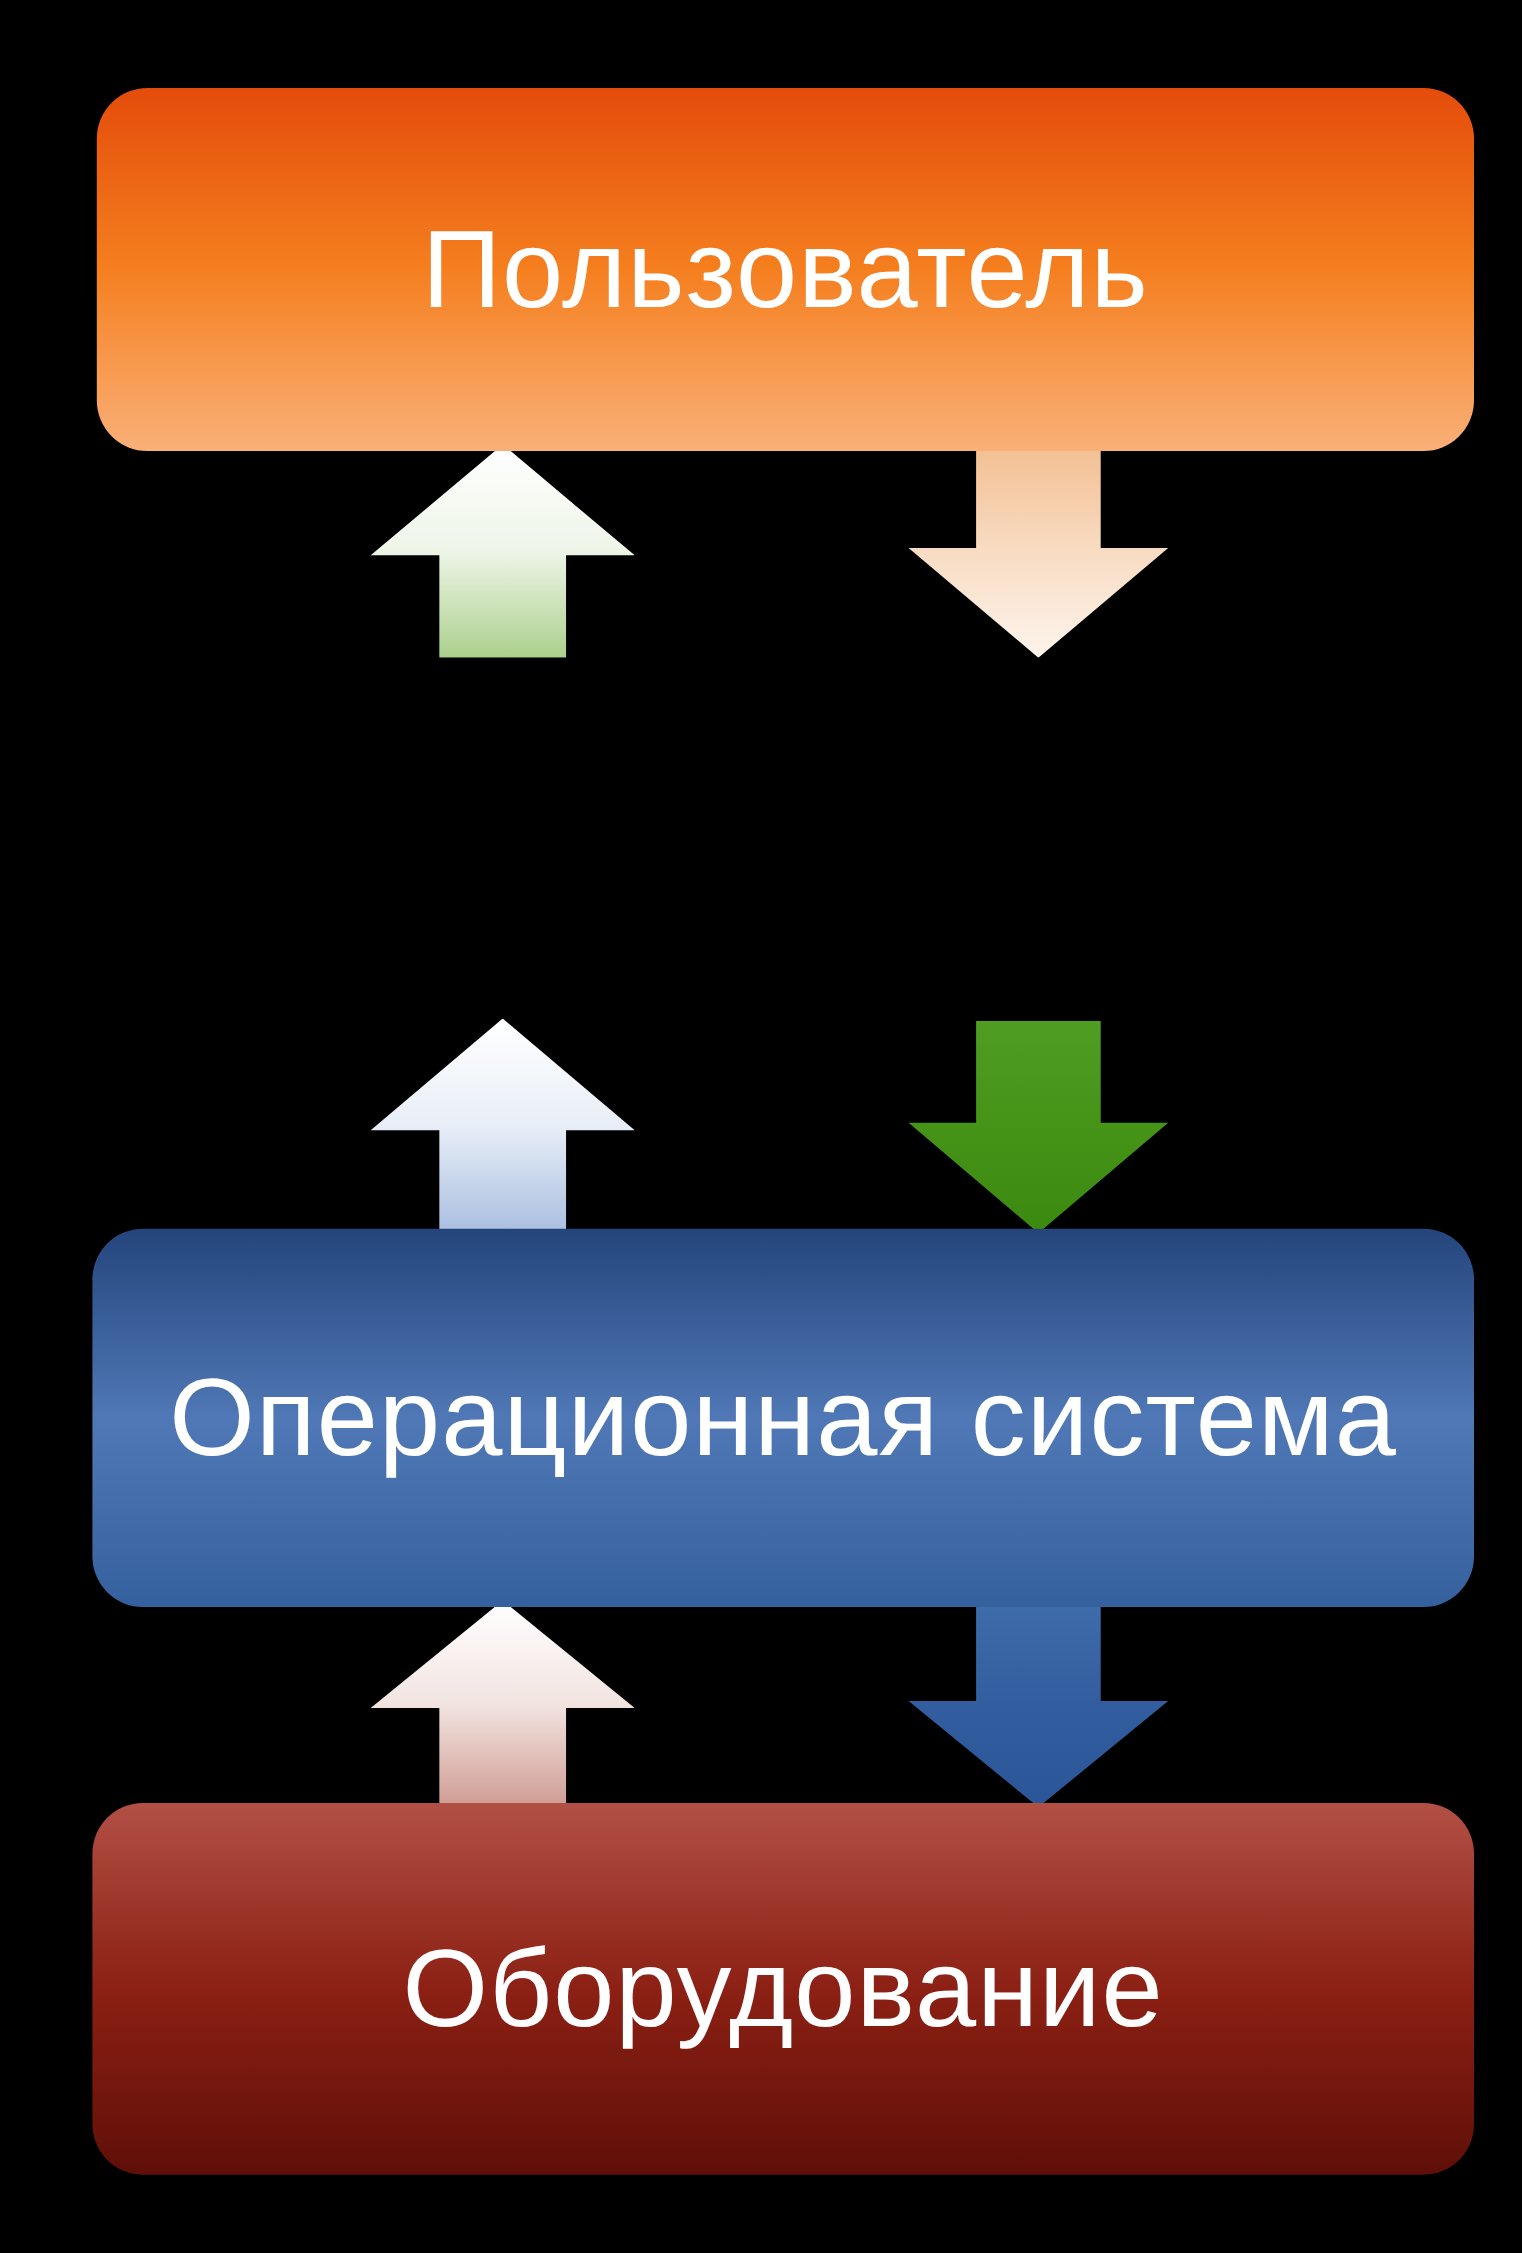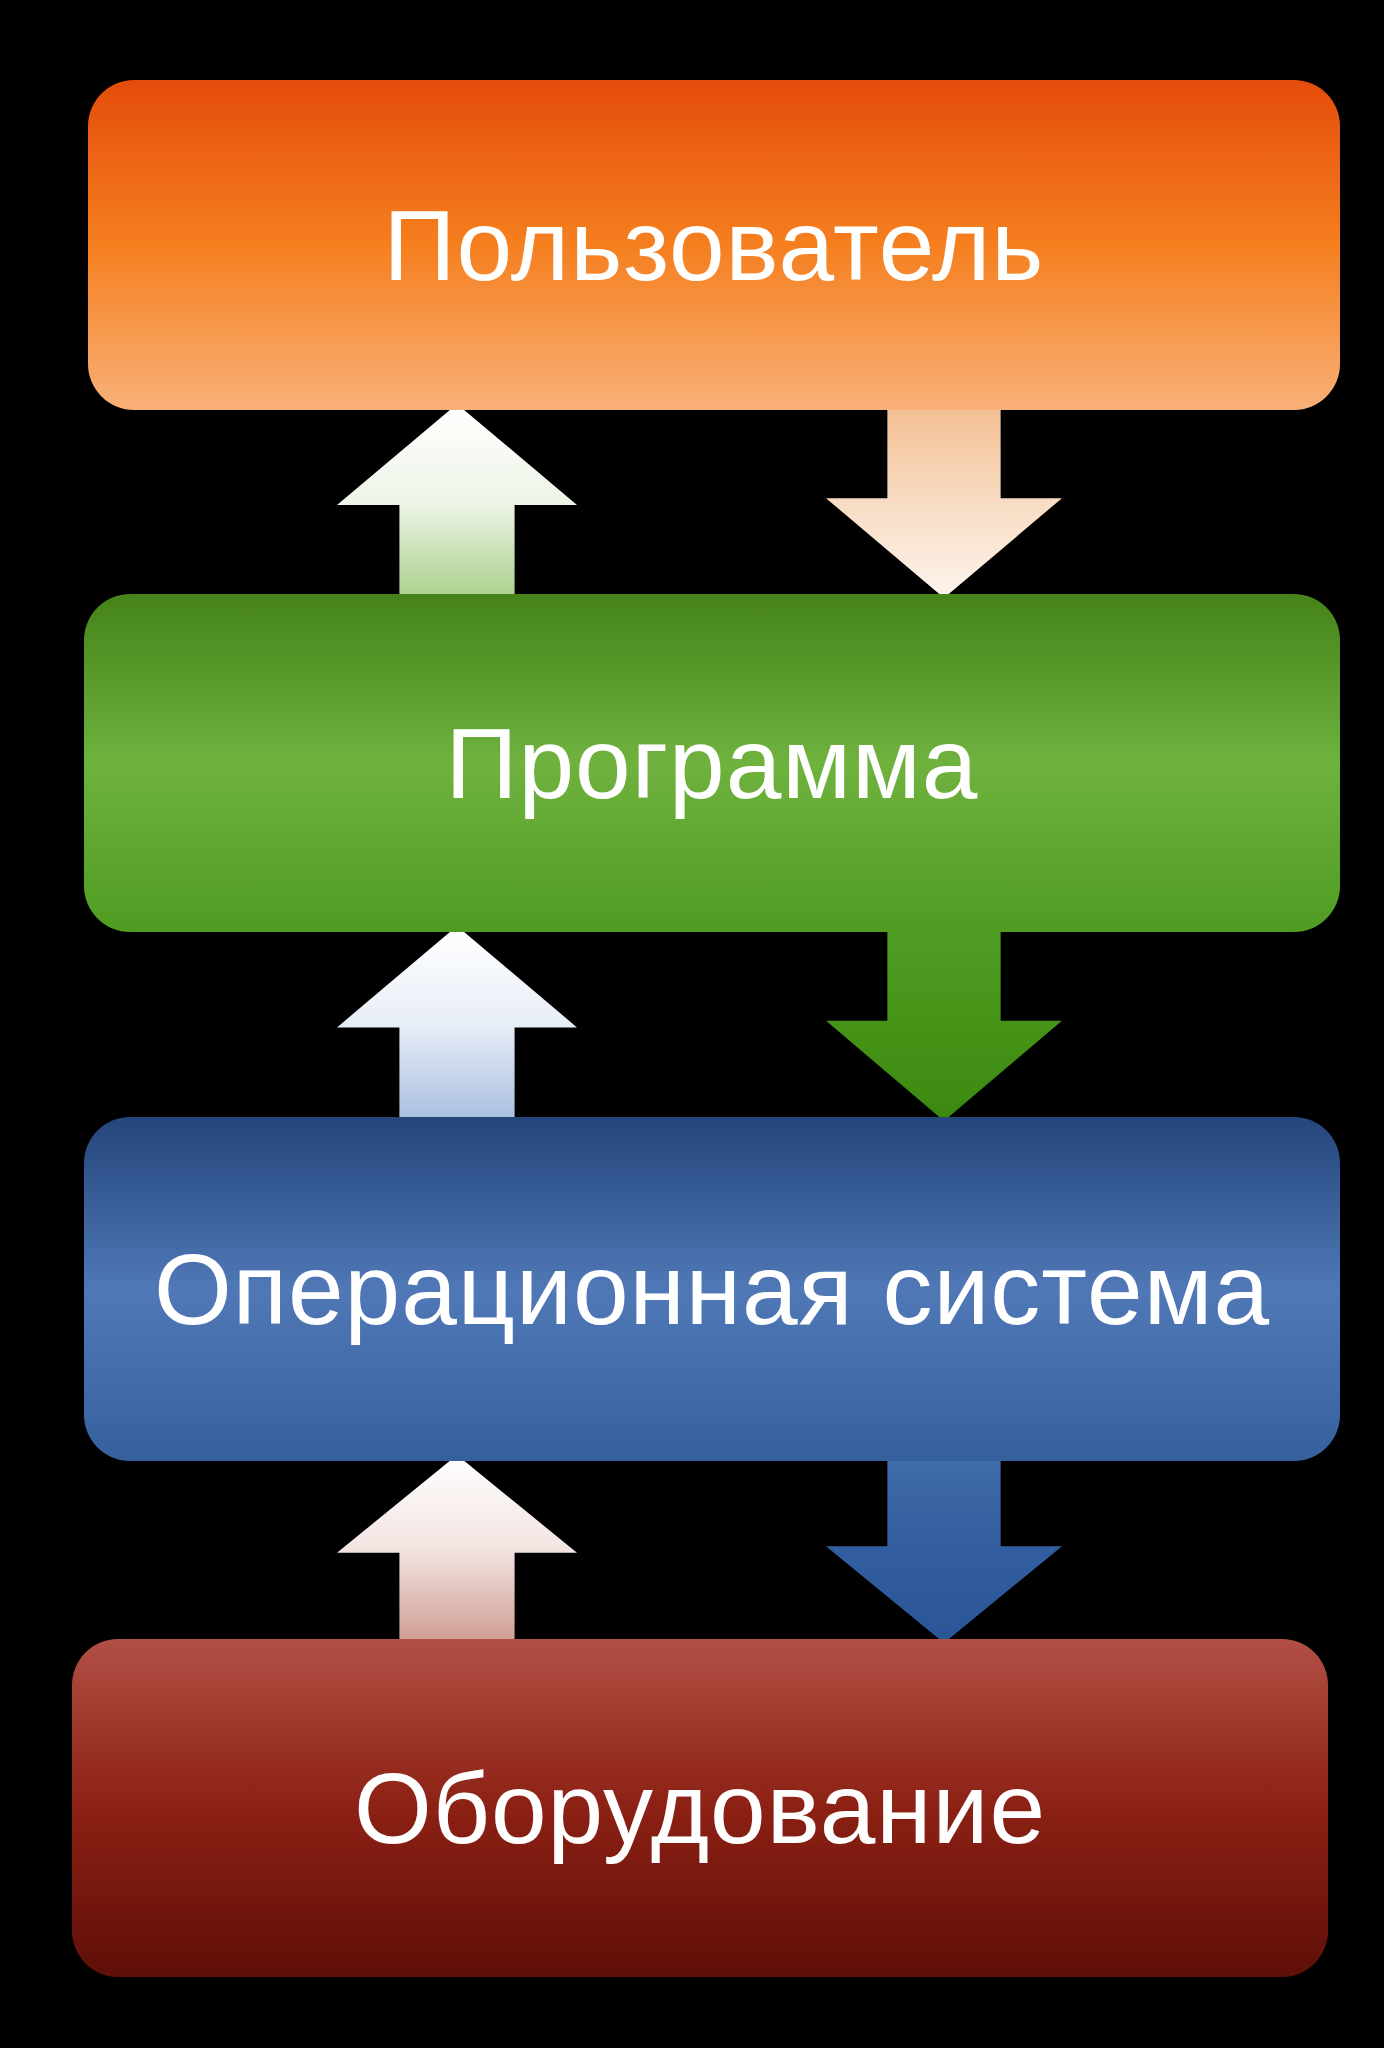--- a/index.html
+++ b/index.html
@@ -54,25 +54,22 @@
   <div class="arrow down" style="left: 826px; top: 928px; width: 236px; height: 193px; background: linear-gradient(rgb(80, 157, 36), rgb(69, 147, 23), rgb(59, 138, 16));"></div>
 
   <div class="arrow up" style="left: 337px; top: 1455px; width: 240px; height: 188px; background: linear-gradient(rgb(255, 255, 255), rgb(242, 228, 225), rgb(207, 156, 146));"></div>
 
   <div class="arrow down" style="left: 826px; top: 1457px; width: 236px; height: 186px; background: linear-gradient(rgb(63, 108, 171), rgb(50, 93, 158), rgb(42, 85, 150));"></div>
 
   <div class="box" style="left: 88px; top: 80px; width: 1252px; height: 330px; background: linear-gradient(rgb(228, 76, 11), rgb(245, 127, 31), rgb(249, 176, 120));">
     <span class="label" style="color: rgb(255, 255, 255);">Пользователь</span>
   </div>
 
-  <div class="box" style="left: 84px; top: 594px; width: 1256px; height: 338px; background: linear-gradient(rgb(69, 131, 26), rgb(111, 178, 62), rgb(79, 156, 34));">
-    <span class="label" style="color: rgb(255, 255, 255);">Программа</span>
-  </div>
 
   <div class="box" style="left: 84px; top: 1117px; width: 1256px; height: 344px; background: linear-gradient(rgb(36, 69, 124), rgb(80, 120, 182), rgb(53, 96, 158));">
     <span class="label" style="color: rgb(255, 255, 255);">Операционная система</span>
   </div>
 
-  <div class="box" style="left: 72px; top: 1639px; width: 1256px; height: 338px; background: linear-gradient(rgb(178, 80, 69), rgb(140, 32, 20), rgb(95, 15, 8));">
+  <div class="box" style="left: 84px; top: 1639px; width: 1256px; height: 338px; background: linear-gradient(rgb(178, 80, 69), rgb(140, 32, 20), rgb(95, 15, 8));">
     <span class="label" style="color: rgb(255, 255, 255);">Оборудование</span>
   </div>
 
 </div>
 
 </body></html>

